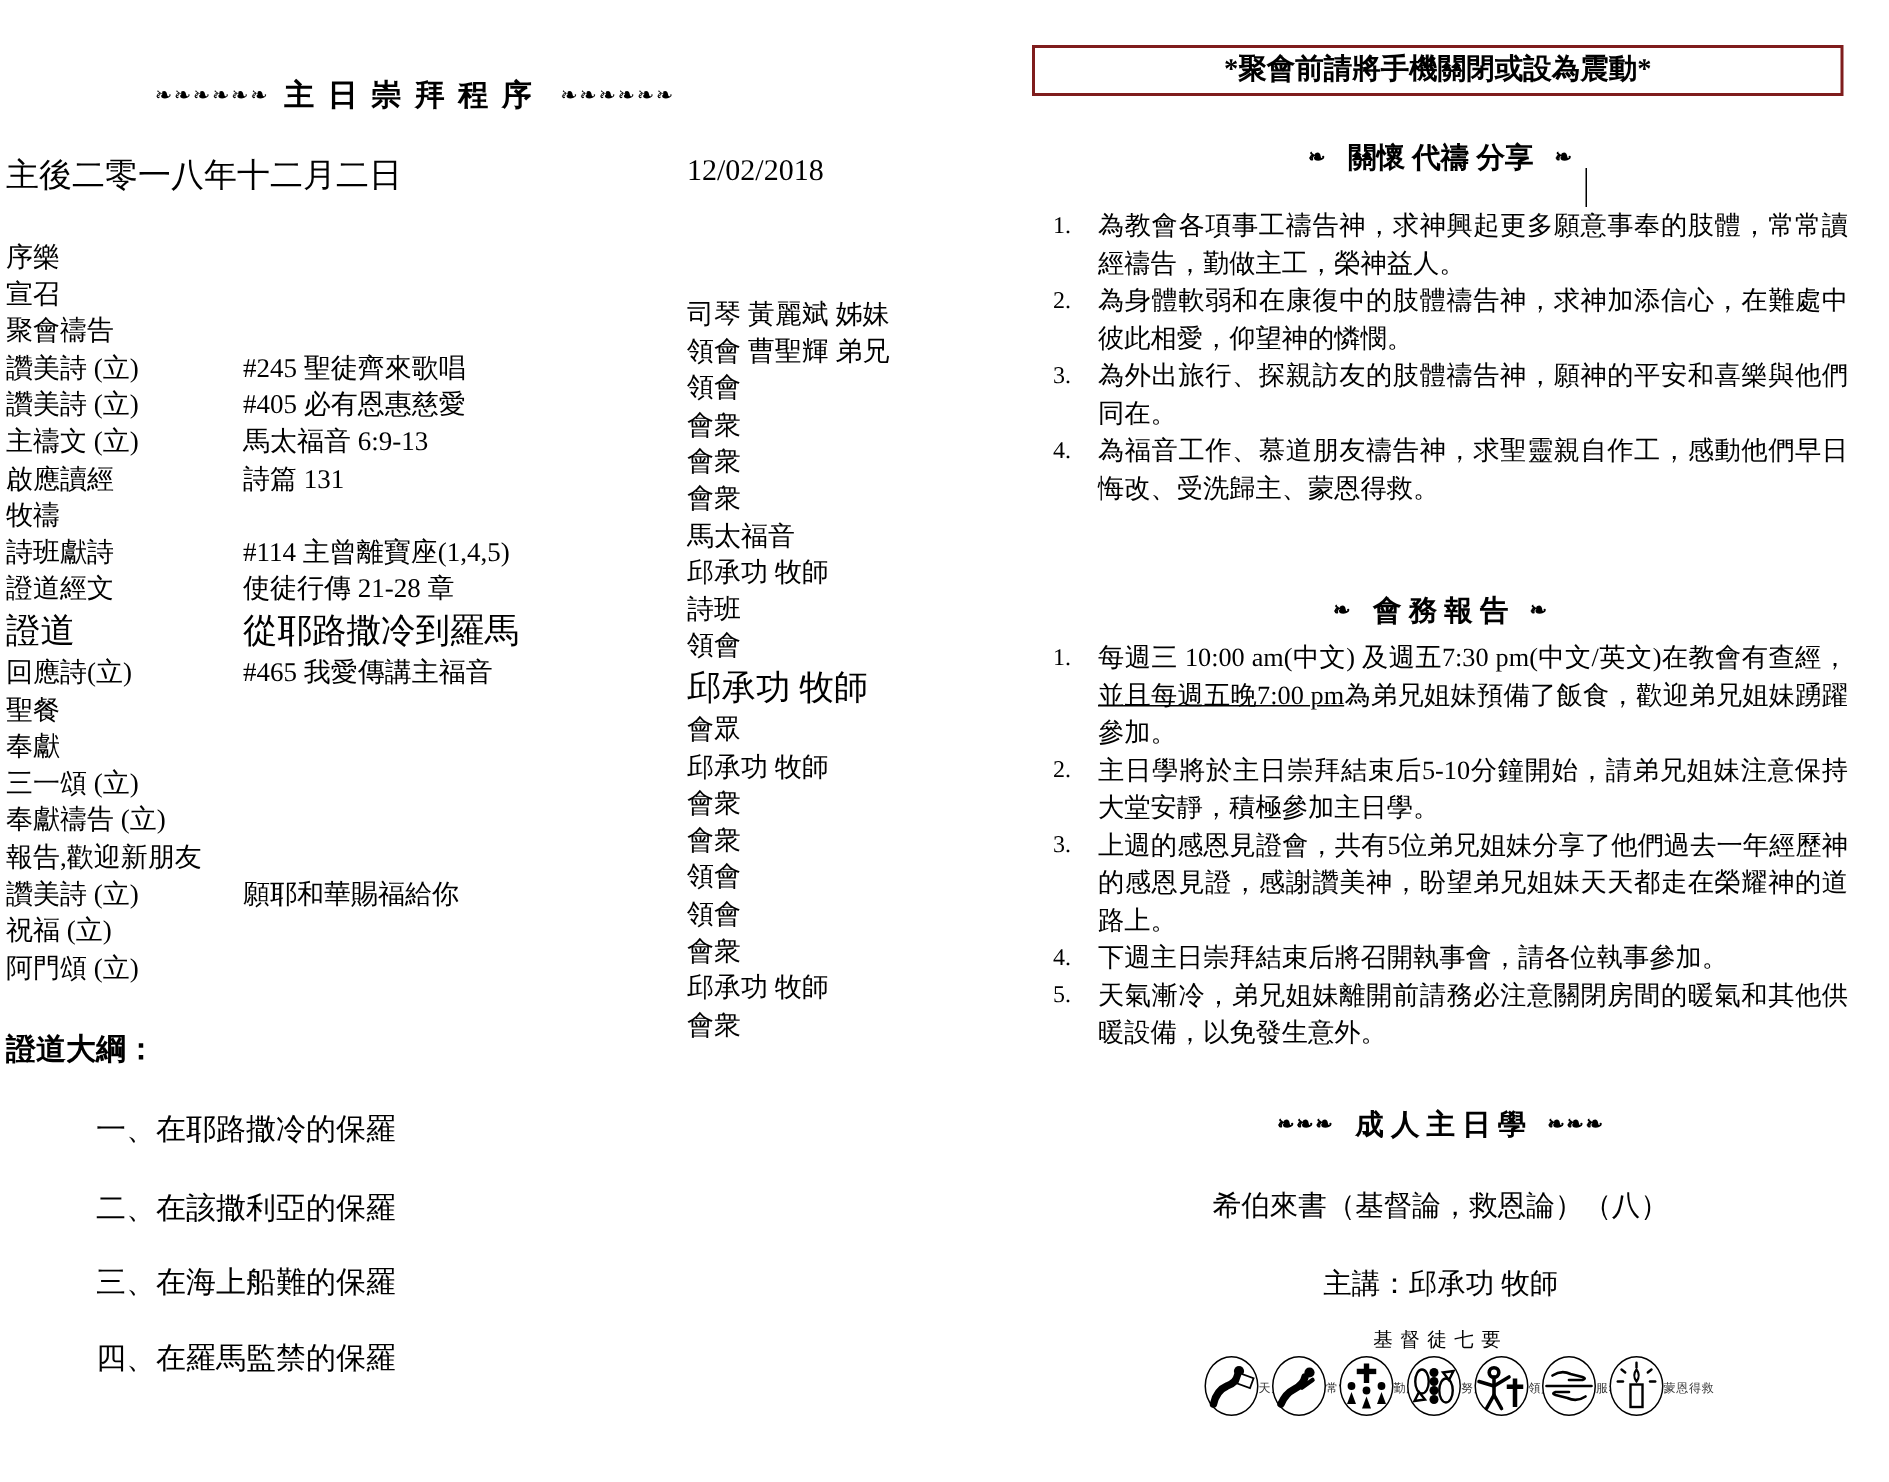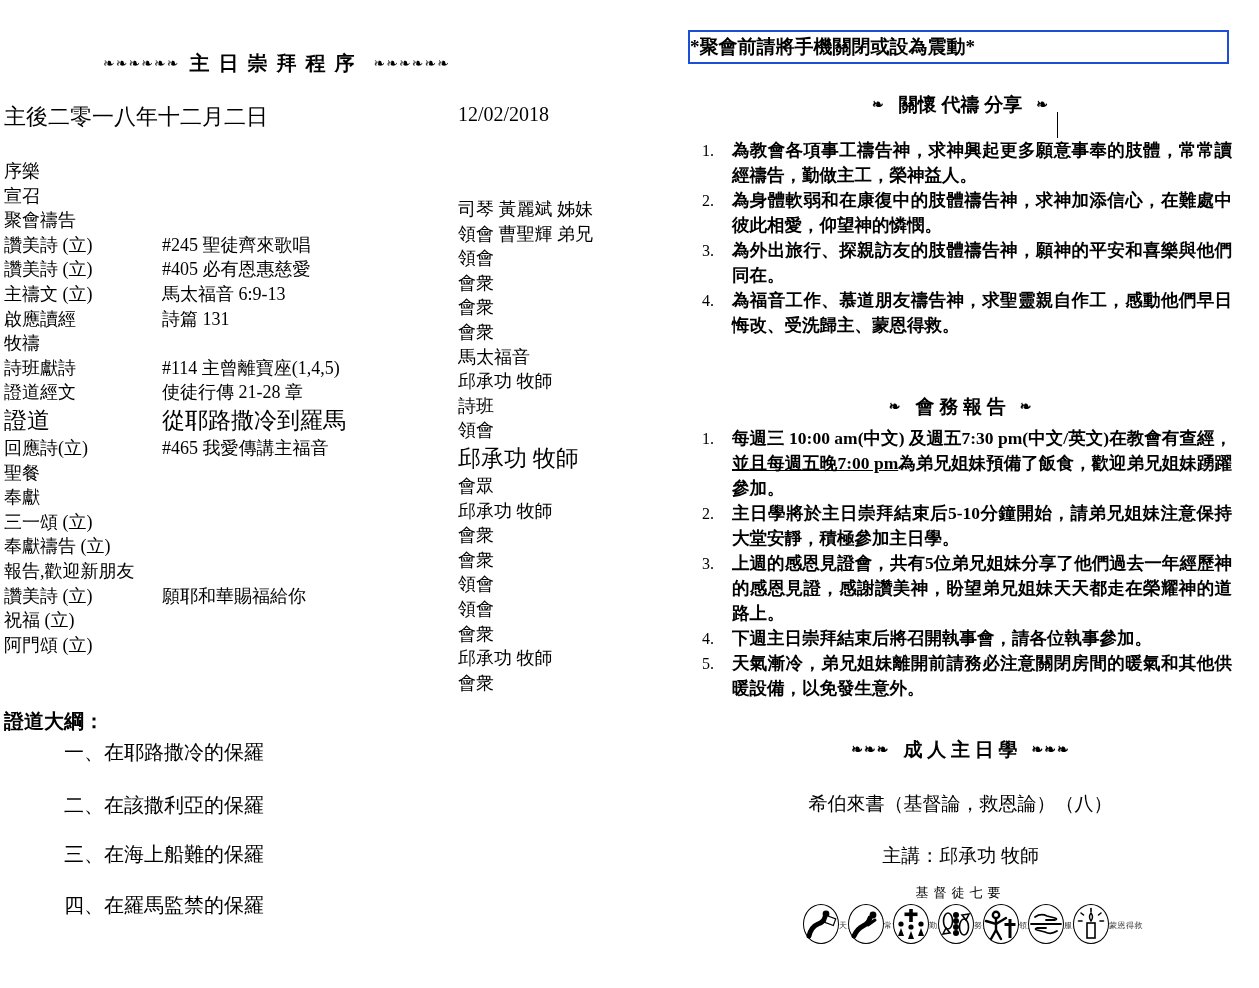--- a/index.html
+++ b/index.html
@@ -15,40 +15,40 @@
   .orn{font-size:14px;letter-spacing:1px;position:relative;top:-2px;}
   .title-text{letter-spacing:9px;margin:0 10px;font-weight:600;}
   .date-row{position:absolute;top:102px;left:4px;width:660px;font-size:22px;}
   .date-west{position:absolute;left:454px;top:1px;font-size:20px;}
   .program{position:absolute;left:4px;top:159px;width:664px;font-size:18px;}
   .prow{display:flex;height:24.6px;line-height:24.6px;white-space:nowrap;}
   .prow .c1{width:158px;flex:none;}
   .prow .c2{width:296px;flex:none;}
   .prow .c3{flex:1;margin-top:38px;}
   .prow.big{height:31px;line-height:31px;font-size:23px;}
-  .outline-title{position:absolute;left:4px;top:708px;font-size:20px;font-weight:600;}
+  .outline-title{position:absolute;left:4px;top:686px;font-size:20px;font-weight:600;}
   .outline-p{position:absolute;left:64px;font-size:20px;white-space:nowrap;}
   .op0{top:739px;} .op1{top:792px;} .op2{top:841px;} .op3{top:892px;}
   
   .right-page{position:absolute;left:688px;top:0;width:545px;height:988px;}
   .notice-box{position:absolute;top:30px;left:0;width:537px;height:30px;line-height:30px;
-    border:2px solid #1d4ed8;font-size:19px;font-weight:600;}
+    border:2px solid #7f1d1d;text-align:center;font-size:19px;font-weight:600;}
   .sec-head{position:absolute;width:100%;text-align:center;font-size:19px;
     font-weight:600;white-space:nowrap;}
   .care-head{top:92px;}
   .report-head{top:394px;}
   .ss-head{top:737px;}
   .sec-head .orn{margin:0 14px;}
   .stray-mark{position:absolute;left:369px;top:112px;width:1px;height:26px;background:#000;}
   .nlist{position:absolute;left:14px;width:530px;font-size:17.5px;line-height:25px;}
   .care-list{top:138px;}
   .report-list{top:426px;}
   .nitem{display:flex;}
   .nitem .n{width:30px;flex:none;font-size:16px;}
-  .nitem .t{flex:1;text-align:justify;font-weight:bold;}
+  .nitem .t{flex:1;text-align:justify;}
   .u{text-decoration:underline;}
   .ss-line{position:absolute;width:100%;text-align:center;font-size:19px;white-space:nowrap;}
   .ss-topic{top:791px;}
   .ss-speaker{top:843px;}
   .essentials{position:absolute;top:884px;left:0;width:100%;text-align:center;}
   .ess-title{font-size:13px;letter-spacing:5px;}
   .ess-row{margin-top:2px;display:flex;justify-content:center;}
   .ess-item{display:flex;flex-direction:row;align-items:center;width:45px;flex:none;}
   .circle{width:40px;height:40px;border:1.6px solid #000;border-radius:50%;
     background:#fff;display:flex;align-items:center;justify-content:center;box-sizing:border-box;}

